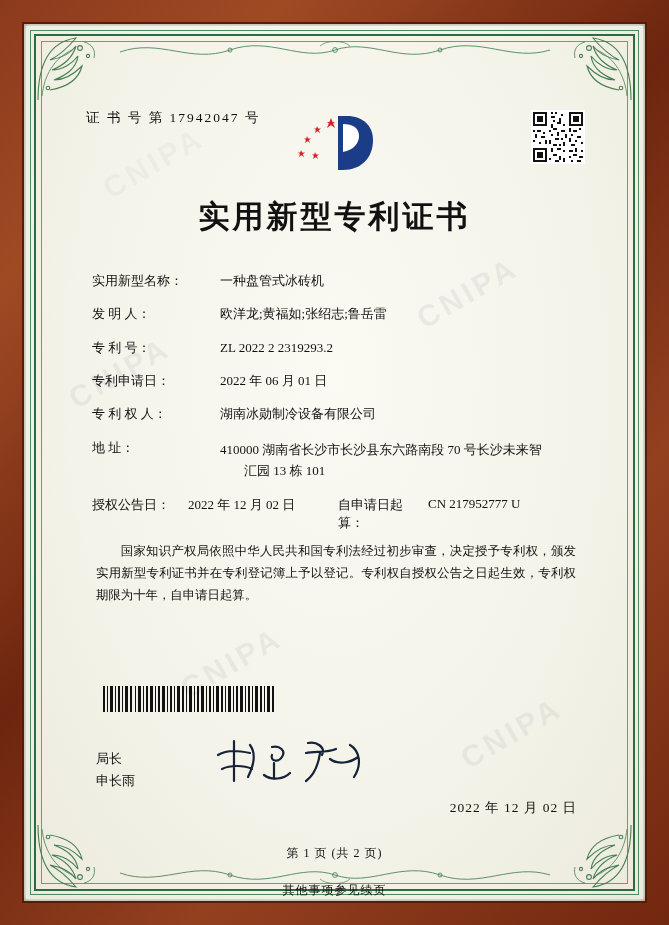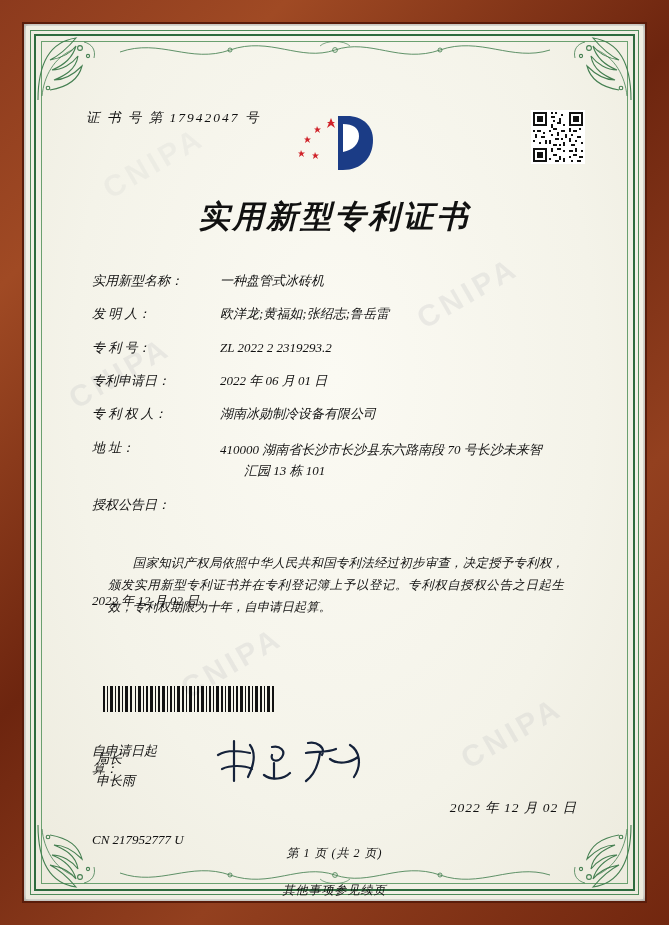--- a/index.html
+++ b/index.html
@@ -61,21 +61,21 @@
     font-weight:700;font-size:30px;letter-spacing:4px;
     transform:rotate(-30deg);user-select:none;white-space:nowrap;
   }
   .wm1{left:38px;top:330px;}
   .wm2{left:386px;top:250px;}
   .wm3{left:150px;top:620px;}
   .wm4{left:430px;top:690px;}
   .wm5{left:72px;top:120px;opacity:.18;}
 
   
-  .content{position:absolute;left:0;top:0;width:669px;height:761px;font-style:italic;}
+  .content{position:absolute;left:0;top:0;width:669px;height:761px;}
   .cert-no{
     position:absolute;left:86px;top:109px;
     font-size:13.5px;color:#111;letter-spacing:2px;
   }
   .logo{
     position:absolute;left:291px;top:112px;width:96px;height:62px;
   }
   .logo svg{display:block;}
   .qr{
     position:absolute;right:84px;top:110px;width:54px;height:54px;
@@ -87,31 +87,31 @@
     font-family:"Liberation Serif", serif;
   }
 
   .fields{position:absolute;left:92px;top:272px;width:490px;font-size:13px;color:#111;}
   .row{display:flex;margin-bottom:14.5px;line-height:1.45;}
   .lbl{width:96px;flex:0 0 96px;letter-spacing:0px;}
   .val{flex:1;margin-left:32px;}
   .row.addr .val{line-height:1.65;}
   .indent{display:block;padding-left:24px;}
 
-  .pubrow{display:flex;margin-bottom:18px;flex-direction:column;}
+  .pubrow{display:flex;margin-bottom:18px;}
   .pubrow .lbl{width:96px;flex:0 0 96px;}
   .pubrow .v1{width:150px;flex:0 0 150px;}
   .pubrow .l2{width:90px;flex:0 0 90px;}
   .pubrow .v2{flex:1;}
 
   .para{
     position:absolute;left:92px;top:536px;width:488px;
     font-size:12.4px;color:#111;line-height:1.78;text-align:justify;
   }
-  .para p{margin:16px;text-indent:2em;}
+  .para p{margin:4px;text-indent:2em;}
 
   .barcode{
     position:absolute;left:103px;top:686px;width:172px;height:26px;
   }
   .barcode svg{display:block;}
 
   .sign-label{
     position:absolute;left:96px;top:748px;font-size:13px;color:#111;line-height:1.7;
   }
   .signature{

